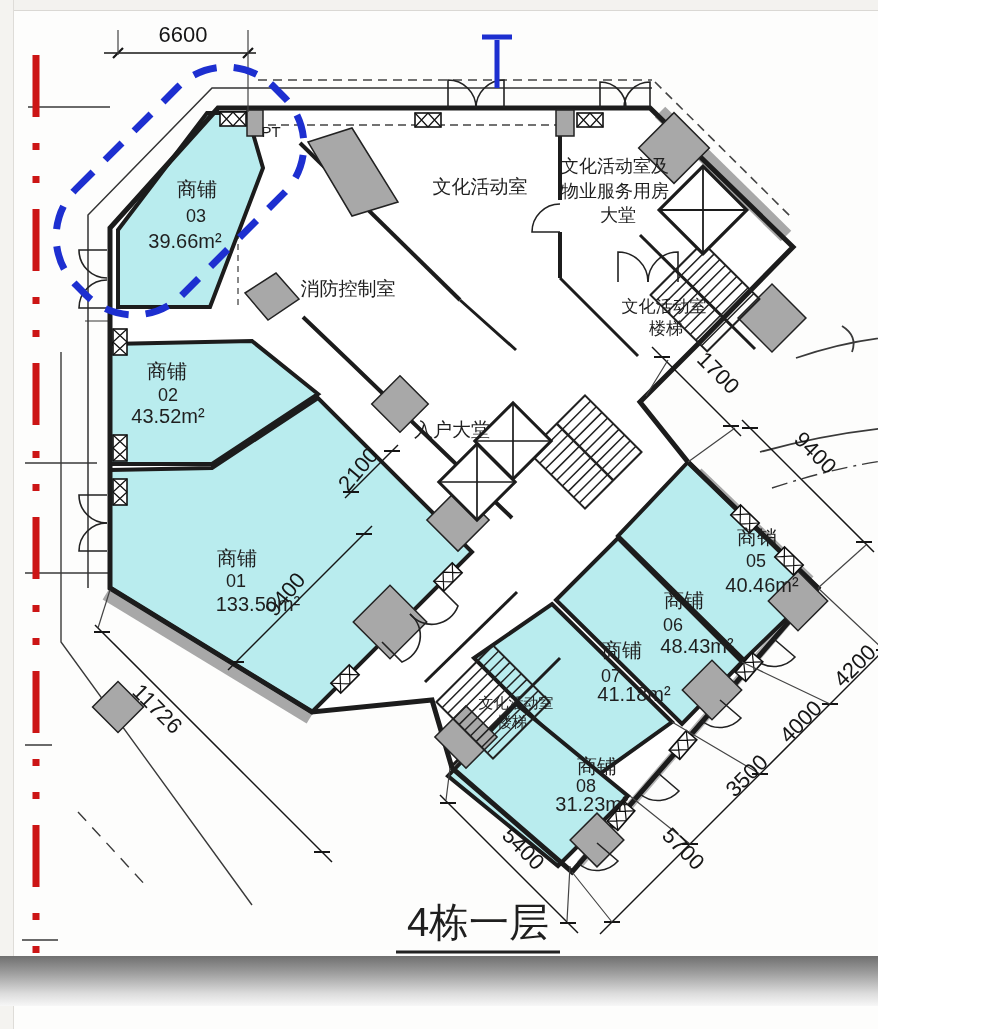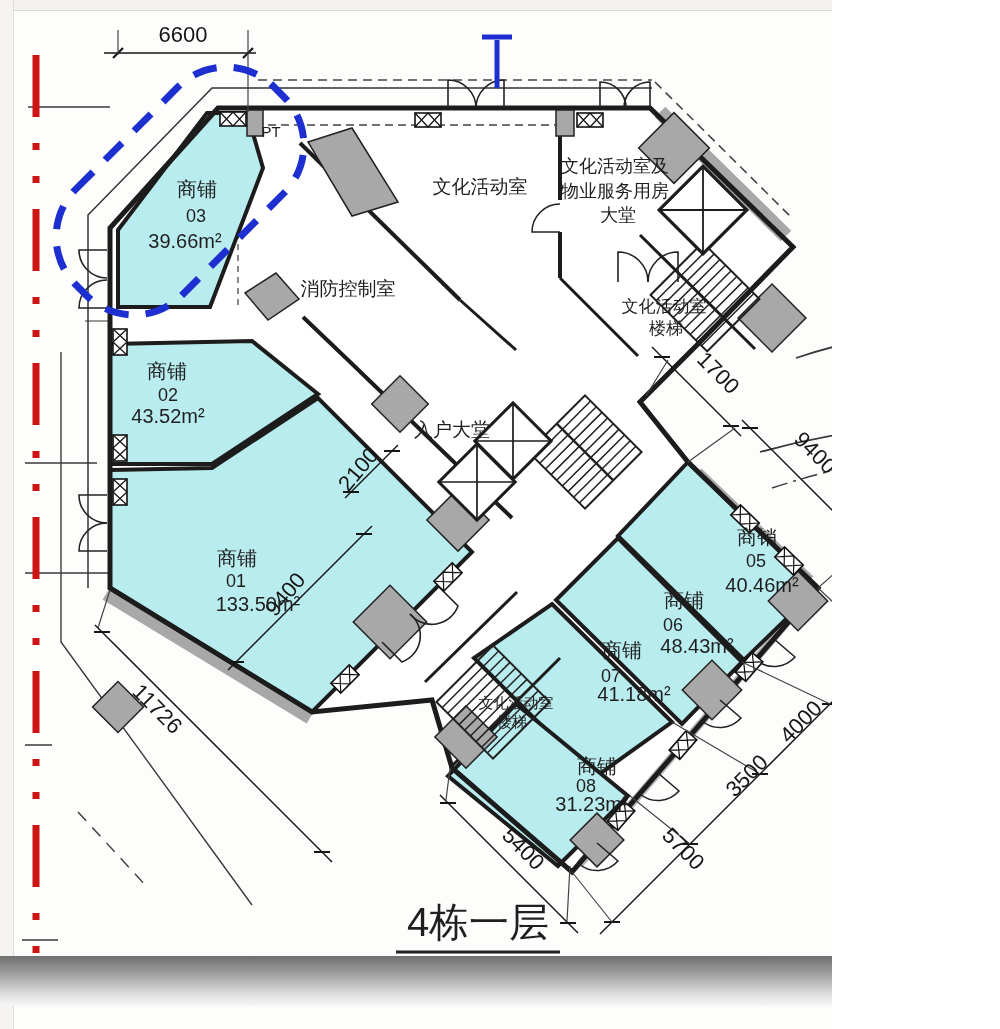--- a/index.html
+++ b/index.html
@@ -1,17 +1,17 @@
 <!DOCTYPE html>
 <html><head>
 <meta charset="utf-8">
 <style>
   html,body{margin:0;padding:0;background:#ffffff;}
   #stage{position:relative;width:832px;height:1029px;background:#fdfdfc;overflow:hidden;
-         font-family:"Liberation Sans", sans-serif;}
+         font-family:"Liberation Sans", sans-serif;padding-left:46px;}
   #plan-svg{position:absolute;left:0;top:0;}
   .edge-top{position:absolute;left:0;top:0;width:1000px;height:10px;background:#f3f2ef;border-bottom:1px solid #dad8d4;}
   .edge-left{position:absolute;left:0;top:0;width:13px;height:1029px;background:#f4f3f0;border-right:1px solid #dedcd8;}
   .shadow-bottom{position:absolute;left:0;top:956px;width:1000px;height:50px;
     background:linear-gradient(to bottom,#6f6f6f 0%,#9f9f9f 35%,#dcdcdc 75%,#f7f7f7 100%);}
   .shadow-right{position:absolute;top:0;left:926px;width:74px;height:1029px;
     background:linear-gradient(to right,rgba(130,130,130,0) 0%,#8f8f8f 50%,#cfcfcf 80%,#efefef 100%);}
   text{fill:#1f1f1f;}
   .cjk{font-size:20px;}
   .num{font-size:18px;}

